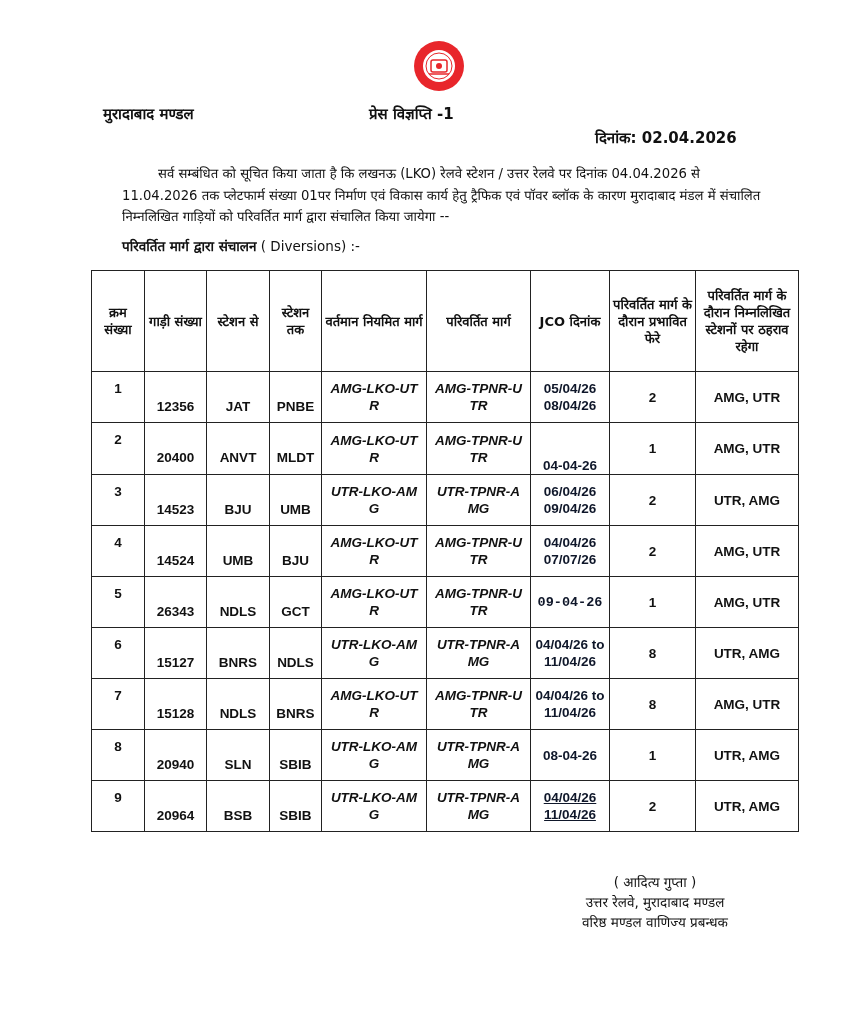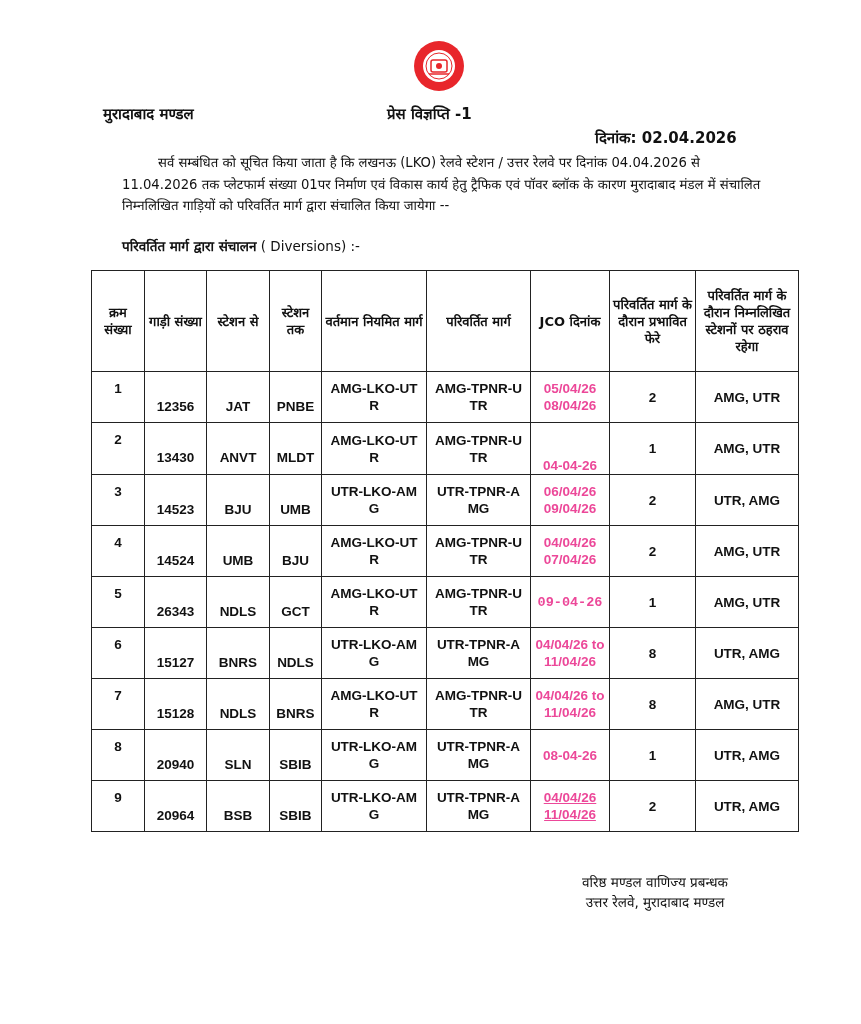--- a/index.html
+++ b/index.html
@@ -1,35 +1,35 @@
 <!DOCTYPE html>
 <html><head>
 <meta charset="utf-8">
 <style>
   html, body { margin:0; padding:0; background:#ffffff; }
   body { width:861px; height:1024px; position:relative; overflow:hidden;
          font-family:"Liberation Sans", "DejaVu Sans", sans-serif; color:#111; }
   .logo { position:absolute; left:413px; top:40px; width:52px; height:52px; }
   .hdr { position:absolute; top:103px; font-size:15px; font-weight:bold; font-family:"DejaVu Sans", sans-serif; }
   .hdr-left { left:103px; }
-  .hdr-mid { left:387px; }
+  .hdr-mid { left:369px; }
   .hdr-right { left:595px;margin-top:24px; }
-  .intro { position:absolute; left:122px; top:152px; width:650px; font-size:13.2px;
+  .intro { position:absolute; left:122px; top:163px; width:650px; font-size:13.2px;
            line-height:21.5px; font-family:"DejaVu Sans", sans-serif; }
   .intro .indent { display:inline-block; width:36px; }
   .subhead { position:absolute; left:122px; top:237px; font-size:13.5px; font-family:"DejaVu Sans", sans-serif; }
   .subhead b { font-weight:bold;text-align:center; }
   table.div { position:absolute; left:91px; top:270px; border-collapse:collapse; }
   table.div th, table.div td { border:1.3px solid #222; text-align:center; padding:0 2px; }
   table.div th { height:100px; font-size:13px; font-weight:bold; line-height:17px; font-family:"DejaVu Sans", sans-serif; }
   table.div td { height:50px; font-size:13.5px; font-weight:bold; line-height:17px; vertical-align:middle; }
   td .sn { position:relative; top:-9px; }
   td .lo { position:relative; top:9px; }
-  td.jco { font-weight:normal; color:#ec4899; font-size:13px; line-height:17px; }
-  td.route { line-height:16px; padding-top:4px; }
+  td.jco { font-weight:normal; color:#0f172a; font-size:13px; line-height:17px; }
+  td.route { line-height:16px; padding-top:4px;font-style:italic; }
   .sig { position:absolute; left:555px; top:872px; width:200px; text-align:center;
          font-size:13.5px; line-height:20px; font-family:"DejaVu Sans", sans-serif; }
 </style>
 </head>
 <body>
 
 <svg class="logo" viewBox="0 0 52 52">
   <circle cx="26" cy="26" r="25" fill="#e8262b"></circle>
   <circle cx="26" cy="26" r="16" fill="#ffffff"></circle>
   <circle cx="26" cy="26" r="13" fill="none" stroke="#e8262b" stroke-width="1"></circle>
@@ -67,21 +67,21 @@
         <td><span class="lo">JAT</span></td>
         <td><span class="lo">PNBE</span></td>
         <td class="route"><span style="display: inline-block; width: 92px; word-break: break-all;">AMG-LKO-UTR</span></td>
         <td class="route"><span style="display: inline-block; width: 92px; word-break: break-all;">AMG-TPNR-UTR</span></td>
         <td class="jco"><span style="display: inline-block; width: 70px;">05/04/26 08/04/26</span></td>
         <td><span>2</span></td>
         <td><span>AMG, UTR</span></td>
       </tr>
       <tr>
         <td><span class="sn">2</span></td>
-        <td><span class="lo">13430</span></td>
+        <td><span class="lo">20400</span></td>
         <td><span class="lo">ANVT</span></td>
         <td><span class="lo">MLDT</span></td>
         <td class="route"><span style="display: inline-block; width: 92px; word-break: break-all;">AMG-LKO-UTR</span></td>
         <td class="route"><span style="display: inline-block; width: 92px; word-break: break-all;">AMG-TPNR-UTR</span></td>
         <td class="jco"><span style="display: inline-block; width: 70px; margin-top: 34px;">04-04-26</span></td>
         <td><span>1</span></td>
         <td><span>AMG, UTR</span></td>
       </tr>
       <tr>
         <td><span class="sn">3</span></td>
@@ -94,21 +94,21 @@
         <td><span>2</span></td>
         <td><span>UTR, AMG</span></td>
       </tr>
       <tr>
         <td><span class="sn">4</span></td>
         <td><span class="lo">14524</span></td>
         <td><span class="lo">UMB</span></td>
         <td><span class="lo">BJU</span></td>
         <td class="route"><span style="display: inline-block; width: 92px; word-break: break-all;">AMG-LKO-UTR</span></td>
         <td class="route"><span style="display: inline-block; width: 92px; word-break: break-all;">AMG-TPNR-UTR</span></td>
-        <td class="jco"><span style="display: inline-block; width: 70px;">04/04/26 07/04/26</span></td>
+        <td class="jco"><span style="display: inline-block; width: 70px;">04/04/26 07/07/26</span></td>
         <td><span>2</span></td>
         <td><span>AMG, UTR</span></td>
       </tr>
       <tr>
         <td><span class="sn">5</span></td>
         <td><span class="lo">26343</span></td>
         <td><span class="lo">NDLS</span></td>
         <td><span class="lo">GCT</span></td>
         <td class="route"><span style="display: inline-block; width: 92px; word-break: break-all;">AMG-LKO-UTR</span></td>
         <td class="route"><span style="display: inline-block; width: 92px; word-break: break-all;">AMG-TPNR-UTR</span></td>
@@ -157,15 +157,16 @@
         <td class="route"><span style="display: inline-block; width: 92px; word-break: break-all;">UTR-LKO-AMG</span></td>
         <td class="route"><span style="display: inline-block; width: 92px; word-break: break-all;">UTR-TPNR-AMG</span></td>
         <td class="jco"><span style="display: inline-block; width: 70px; text-decoration: underline;">04/04/26 11/04/26</span></td>
         <td><span>2</span></td>
         <td><span>UTR, AMG</span></td>
       </tr>
     </tbody>
 </table>
 
 <div class="sig">
+  <div>( आदित्य गुप्ता )</div>
+  <div>उत्तर रेलवे, मुरादाबाद मण्डल</div>
   <div>वरिष्ठ मण्डल वाणिज्य प्रबन्धक</div>
-  <div>उत्तर रेलवे, मुरादाबाद मण्डल</div>
 </div>
 
 </body></html>

